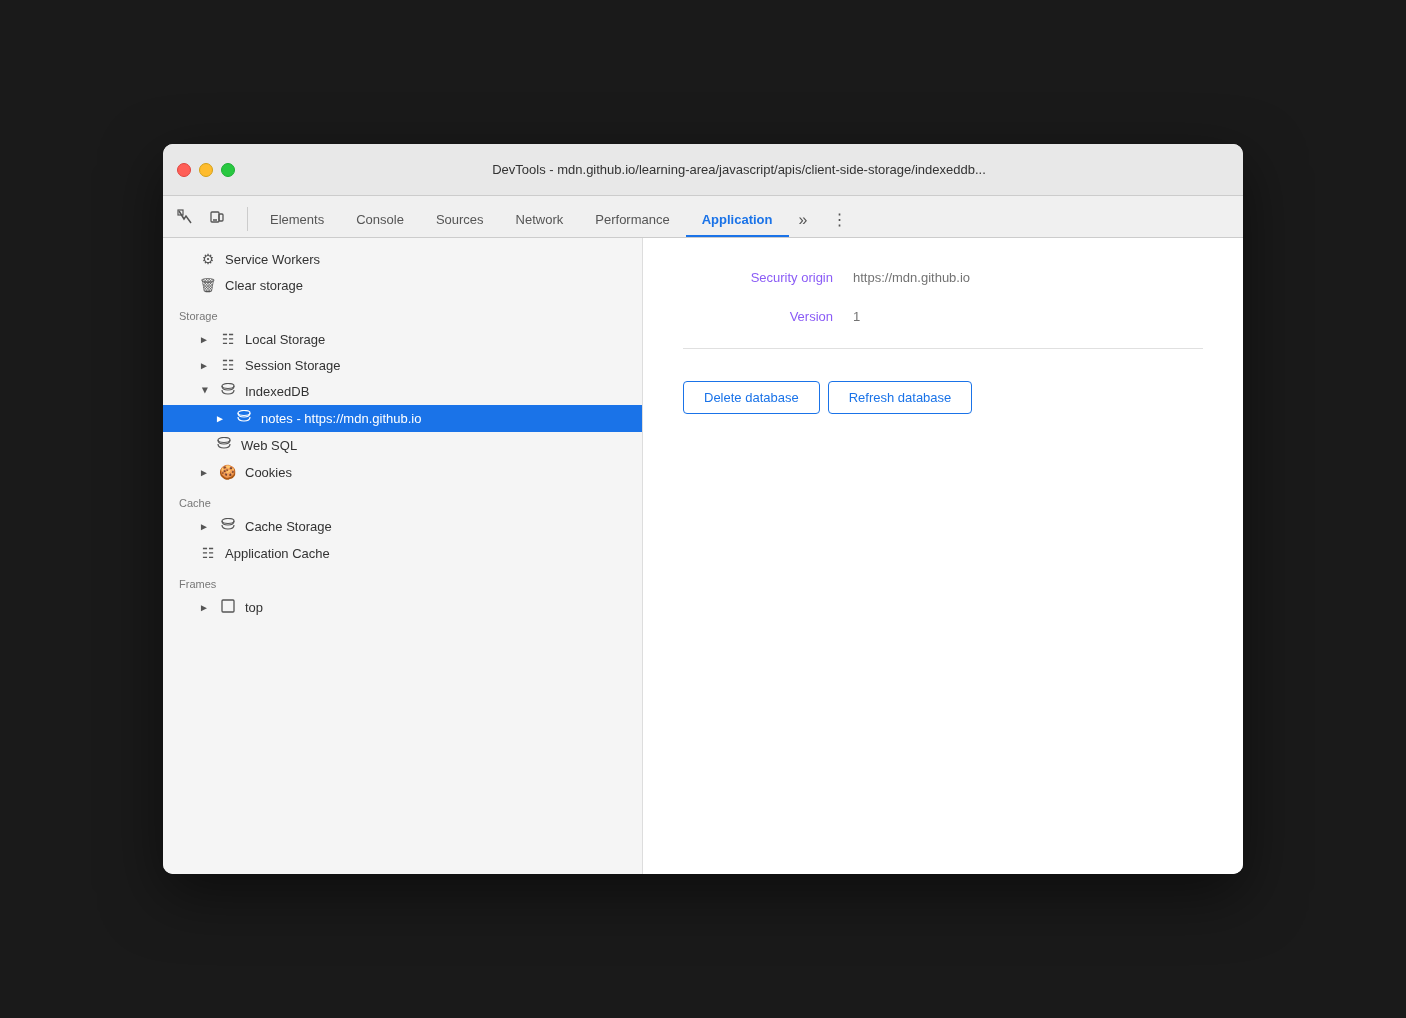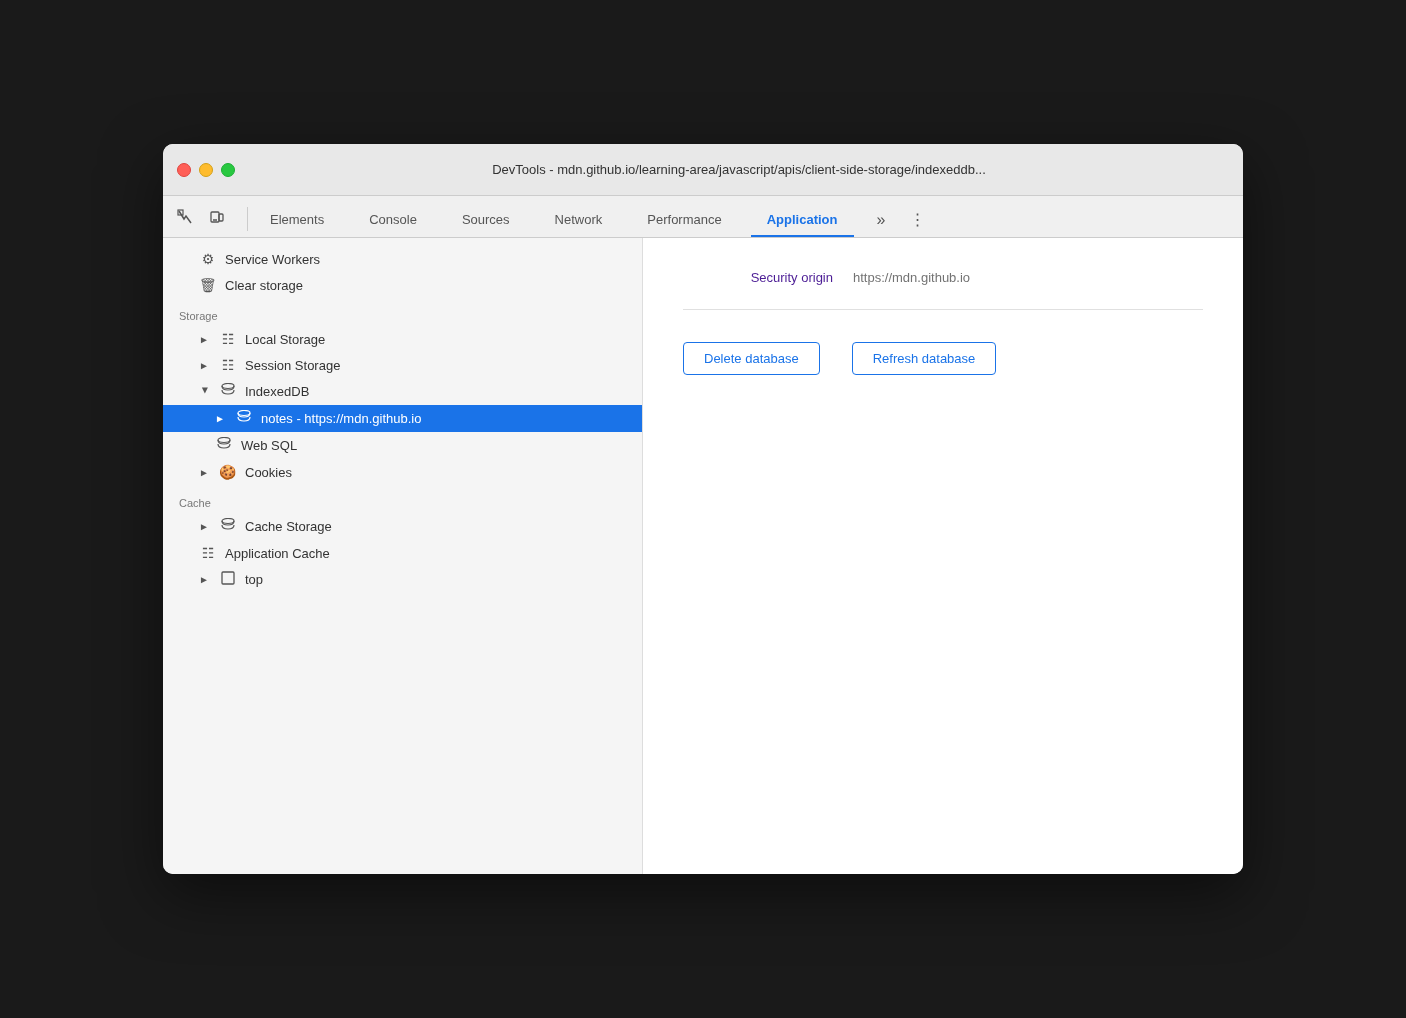--- a/index.html
+++ b/index.html
@@ -81,21 +81,21 @@
     .tab-divider {
       width: 1px;
       height: 24px;
       background: #ccc;
       margin: 0 6px;
       margin-bottom: 6px;
     }
     .tabs {
       display: flex;
       align-items: flex-end;
-      gap: 13px;
+      gap: 0;
     }
     .tab {
       padding: 8px 16px;
       font-size: 13px;
       color: #555;
       cursor: pointer;
       border-bottom: 2px solid transparent;
       white-space: nowrap;
     }
     .tab.active {
@@ -188,37 +188,37 @@
     .content-body {
       padding: 32px 40px;
     }
     .info-row {
       display: flex;
       align-items: center;
       margin-bottom: 24px;
     }
     .info-label {
       font-size: 13px;
-      color: #4c1d95;
+      color: #8b5cf6;
       width: 150px;
       text-align: right;
       margin-right: 20px;
     }
     .info-value {
       font-size: 13px;
       color: #737373;
     }
     .divider-h {
       border: none;
       border-top: 1px solid #e0e0e0;
       margin: 16px 0 24px 0;
     }
     .button-row {
       display: flex;
-      gap: 32px;
+      gap: 8px;
       padding: 8px 0;
     }
     .btn {
       padding: 8px 20px;
       font-size: 13px;
       border-radius: 4px;
       cursor: pointer;
       border: 1px solid #1a73e8;
       background: #fff;
       color: #1a73e8;
@@ -340,37 +340,42 @@
             <path d="M2 7 Q2 11 8 11 Q14 11 14 7" stroke="#555" stroke-width="1.2" fill="none"></path>
           </svg>
         </span>
         <span>Cache Storage</span>
       </div>
       <div class="sidebar-item indented">
         <span class="item-icon">☷</span>
         <span>Application Cache</span>
       </div>
 
+      <div class="sidebar-section-label">Frames</div>
       <div class="sidebar-item indented">
         <span class="arrow">►</span>
         <span class="item-icon">
           <svg width="14" height="14" viewBox="0 0 14 14" fill="none">
             <rect x="1" y="1" width="12" height="12" rx="1" stroke="#555" stroke-width="1.3" fill="none"></rect>
           </svg>
         </span>
         <span>top</span>
       </div>
     </div>
 
     <div class="content">
       <div class="content-body">
         <div class="info-row">
           <div class="info-label">Security origin</div>
           <div class="info-value">https://mdn.github.io</div>
         </div>
+        <div class="info-row">
+          <div class="info-label">Version</div>
+          <div class="info-value">1</div>
+        </div>
         <hr class="divider-h">
         <div class="button-row">
           <button class="btn">Delete database</button>
           <button class="btn">Refresh database</button>
         </div>
       </div>
     </div>
   </div>
 </div>
 

